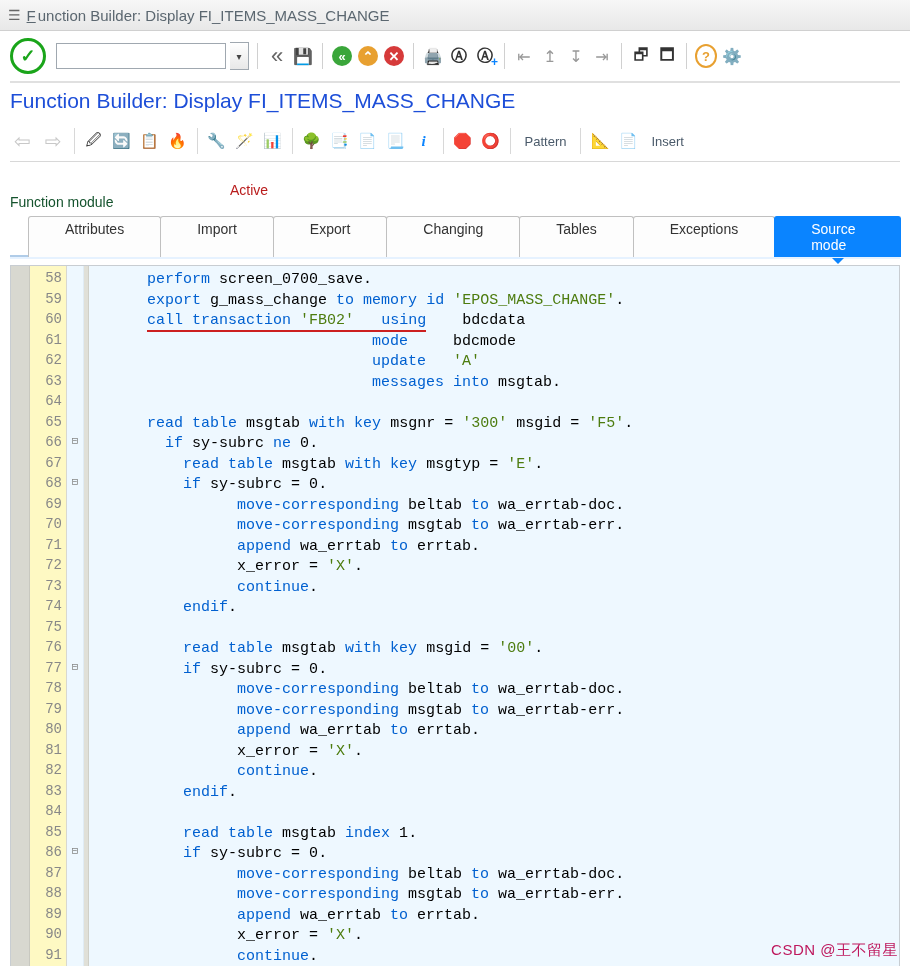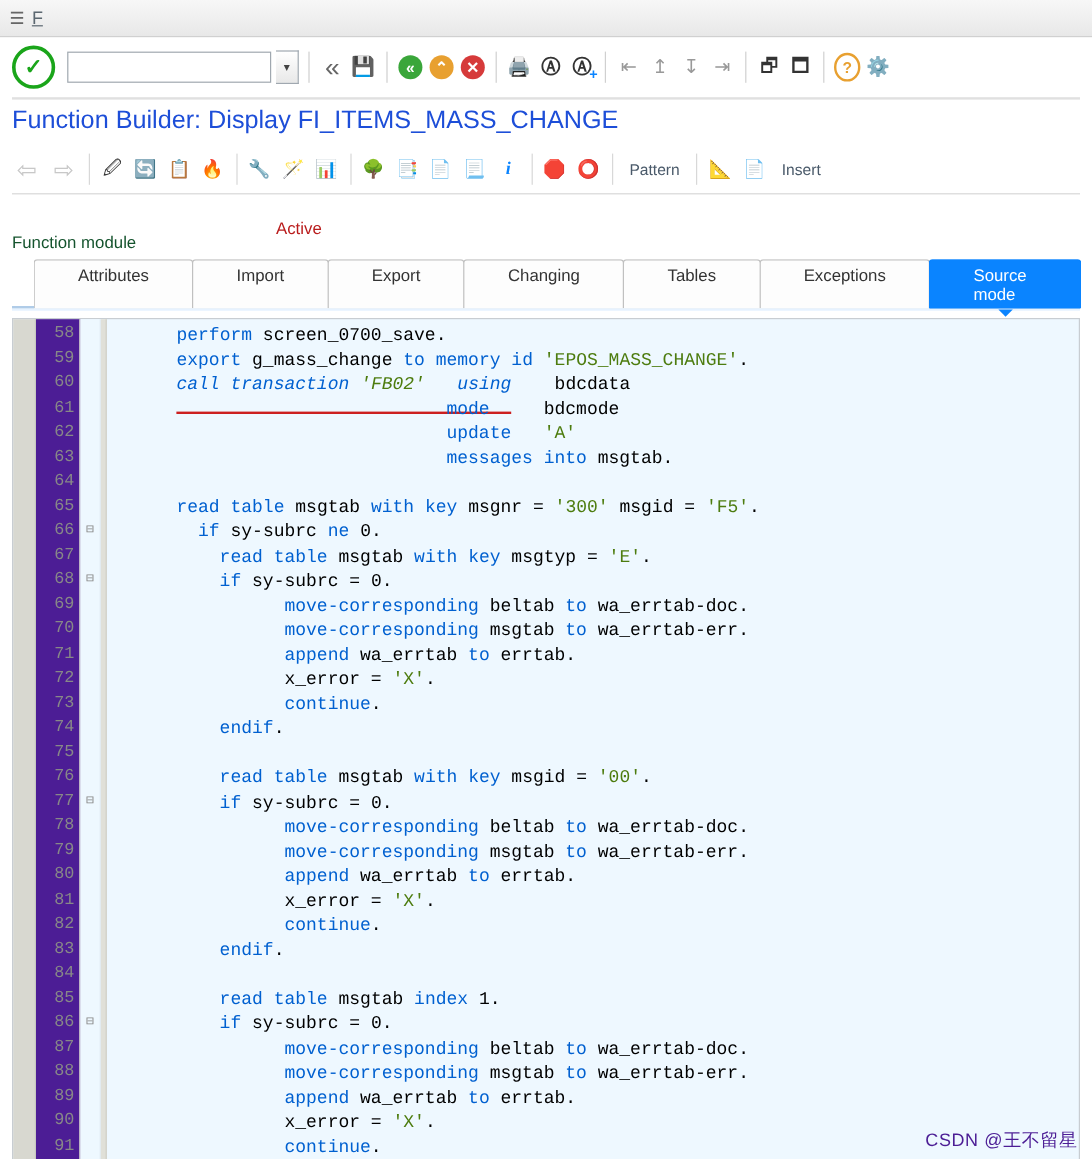--- a/index.html
+++ b/index.html
@@ -144,21 +144,21 @@
     background: #eef8ff;
     position: relative;
   }
   .left-strip {
     width: 18px;
     background: #d8d8d0;
     border-right: 1px solid #c8c8c0;
   }
   .gutter {
     width: 36px;
-    background: #4c1d95;
+    background: #fef9c3;
     border-right: 1px solid #d8d8d0;
     padding-top: 4px;
     text-align: right;
     font-family: "Courier New", monospace;
     font-size: 14px;
     color: #888;
   }
   .gutter div { height: 20.5px; padding-right: 4px; }
   .fold-gutter {
     width: 16px;
@@ -184,38 +184,38 @@
     color: #000;
     overflow: hidden;
     white-space: pre;
   }
   .kw { color: #0060d0; }
   .str { color: #4d7c0f; }
   .num { color: #000; }
   .punct { color: #000; }
   .underline-ann {
     border-bottom: 2px solid #cc2020;
-    padding-bottom: 14px;
-    font-style: italic;
+    padding-bottom: 1px;
   }
   .watermark {
     position: absolute;
     right: 12px; bottom: 6px;
-    color: #4c1d95;
+    color: #be185d;
     font-size: 15px;
     font-family: sans-serif;
     letter-spacing: 0.5px;
   }
 </style>
 </head>
 <body>
 
 <div class="titlebar">
   <span class="win-icon">☰</span>
   <span class="title-underline">F</span>
+    <span>unction Builder: Display FI_ITEMS_MASS_CHANGE</span>
 </div>
 
 <div class="content-wrap">
 
 <div class="top-toolbar">
   <div class="big-ok">✓</div>
   <input class="cmd-input" value="" style="">
   <div class="cmd-dropdown-btn">▾</div>
   <div class="tb-divider"></div>
   <div class="tb-icon">

